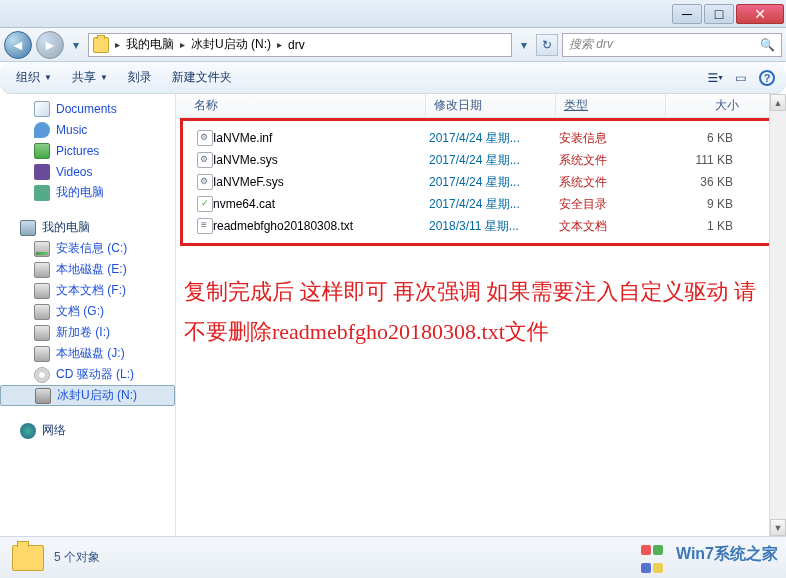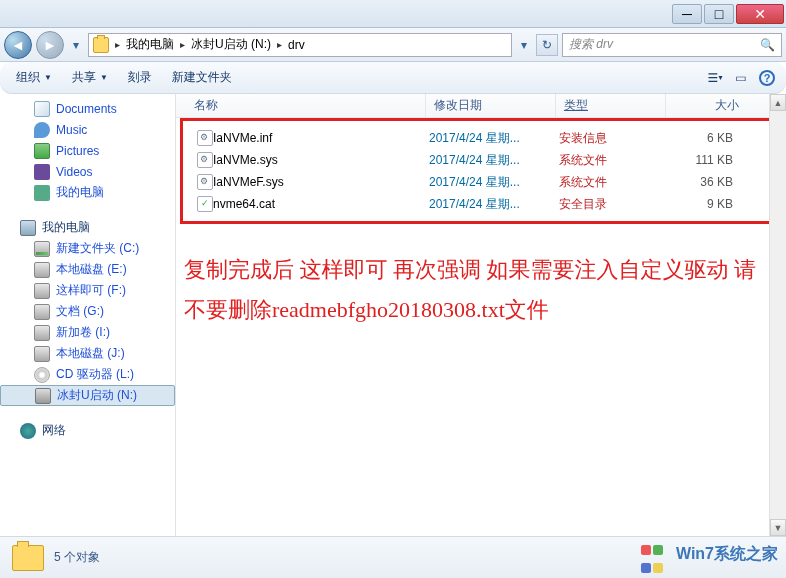--- a/index.html
+++ b/index.html
@@ -180,29 +180,29 @@
         </div>
       </div>
     <div class="sb-section">
       <div class="sb-header">
         <span class="ico computer"></span>
         <span>我的电脑</span>
       </div>
       <div id="sb-drives">
           <div class="sb-item">
             <span class="ico drive-c"></span>
-            <span>新建文件夹 (C:)</span>
+            <span>安装信息 (C:)</span>
           </div>
           <div class="sb-item">
             <span class="ico drive"></span>
             <span>本地磁盘 (E:)</span>
           </div>
           <div class="sb-item">
             <span class="ico drive"></span>
-            <span>这样即可 (F:)</span>
+            <span>文本文档 (F:)</span>
           </div>
           <div class="sb-item">
             <span class="ico drive"></span>
             <span>文档 (G:)</span>
           </div>
           <div class="sb-item">
             <span class="ico drive"></span>
             <span>新加卷 (I:)</span>
           </div>
           <div class="sb-item">
@@ -264,20 +264,29 @@
         </div>
         <div class="file-row">
           <div class="fname">
             <span class="ico file-cat"></span>
             <span>nvme64.cat</span>
           </div>
           <div class="fdate">2017/4/24 星期...</div>
           <div class="ftype">安全目录</div>
           <div class="fsize">9 KB</div>
         </div>
+        <div class="file-row">
+          <div class="fname">
+            <span class="ico file-txt"></span>
+            <span>readmebfgho20180308.txt</span>
+          </div>
+          <div class="fdate">2018/3/11 星期...</div>
+          <div class="ftype">文本文档</div>
+          <div class="fsize">1 KB</div>
+        </div>
       </div>
     <div class="annotation">复制完成后 这样即可 再次强调 如果需要注入自定义驱动 请不要删除readmebfgho20180308.txt文件</div>
     <div class="scroll-v">
       <div class="scroll-btn">▲</div>
       <div class="scroll-btn bot">▼</div>
     </div>
   </div>
 </div>
 
 <div class="statusbar">

